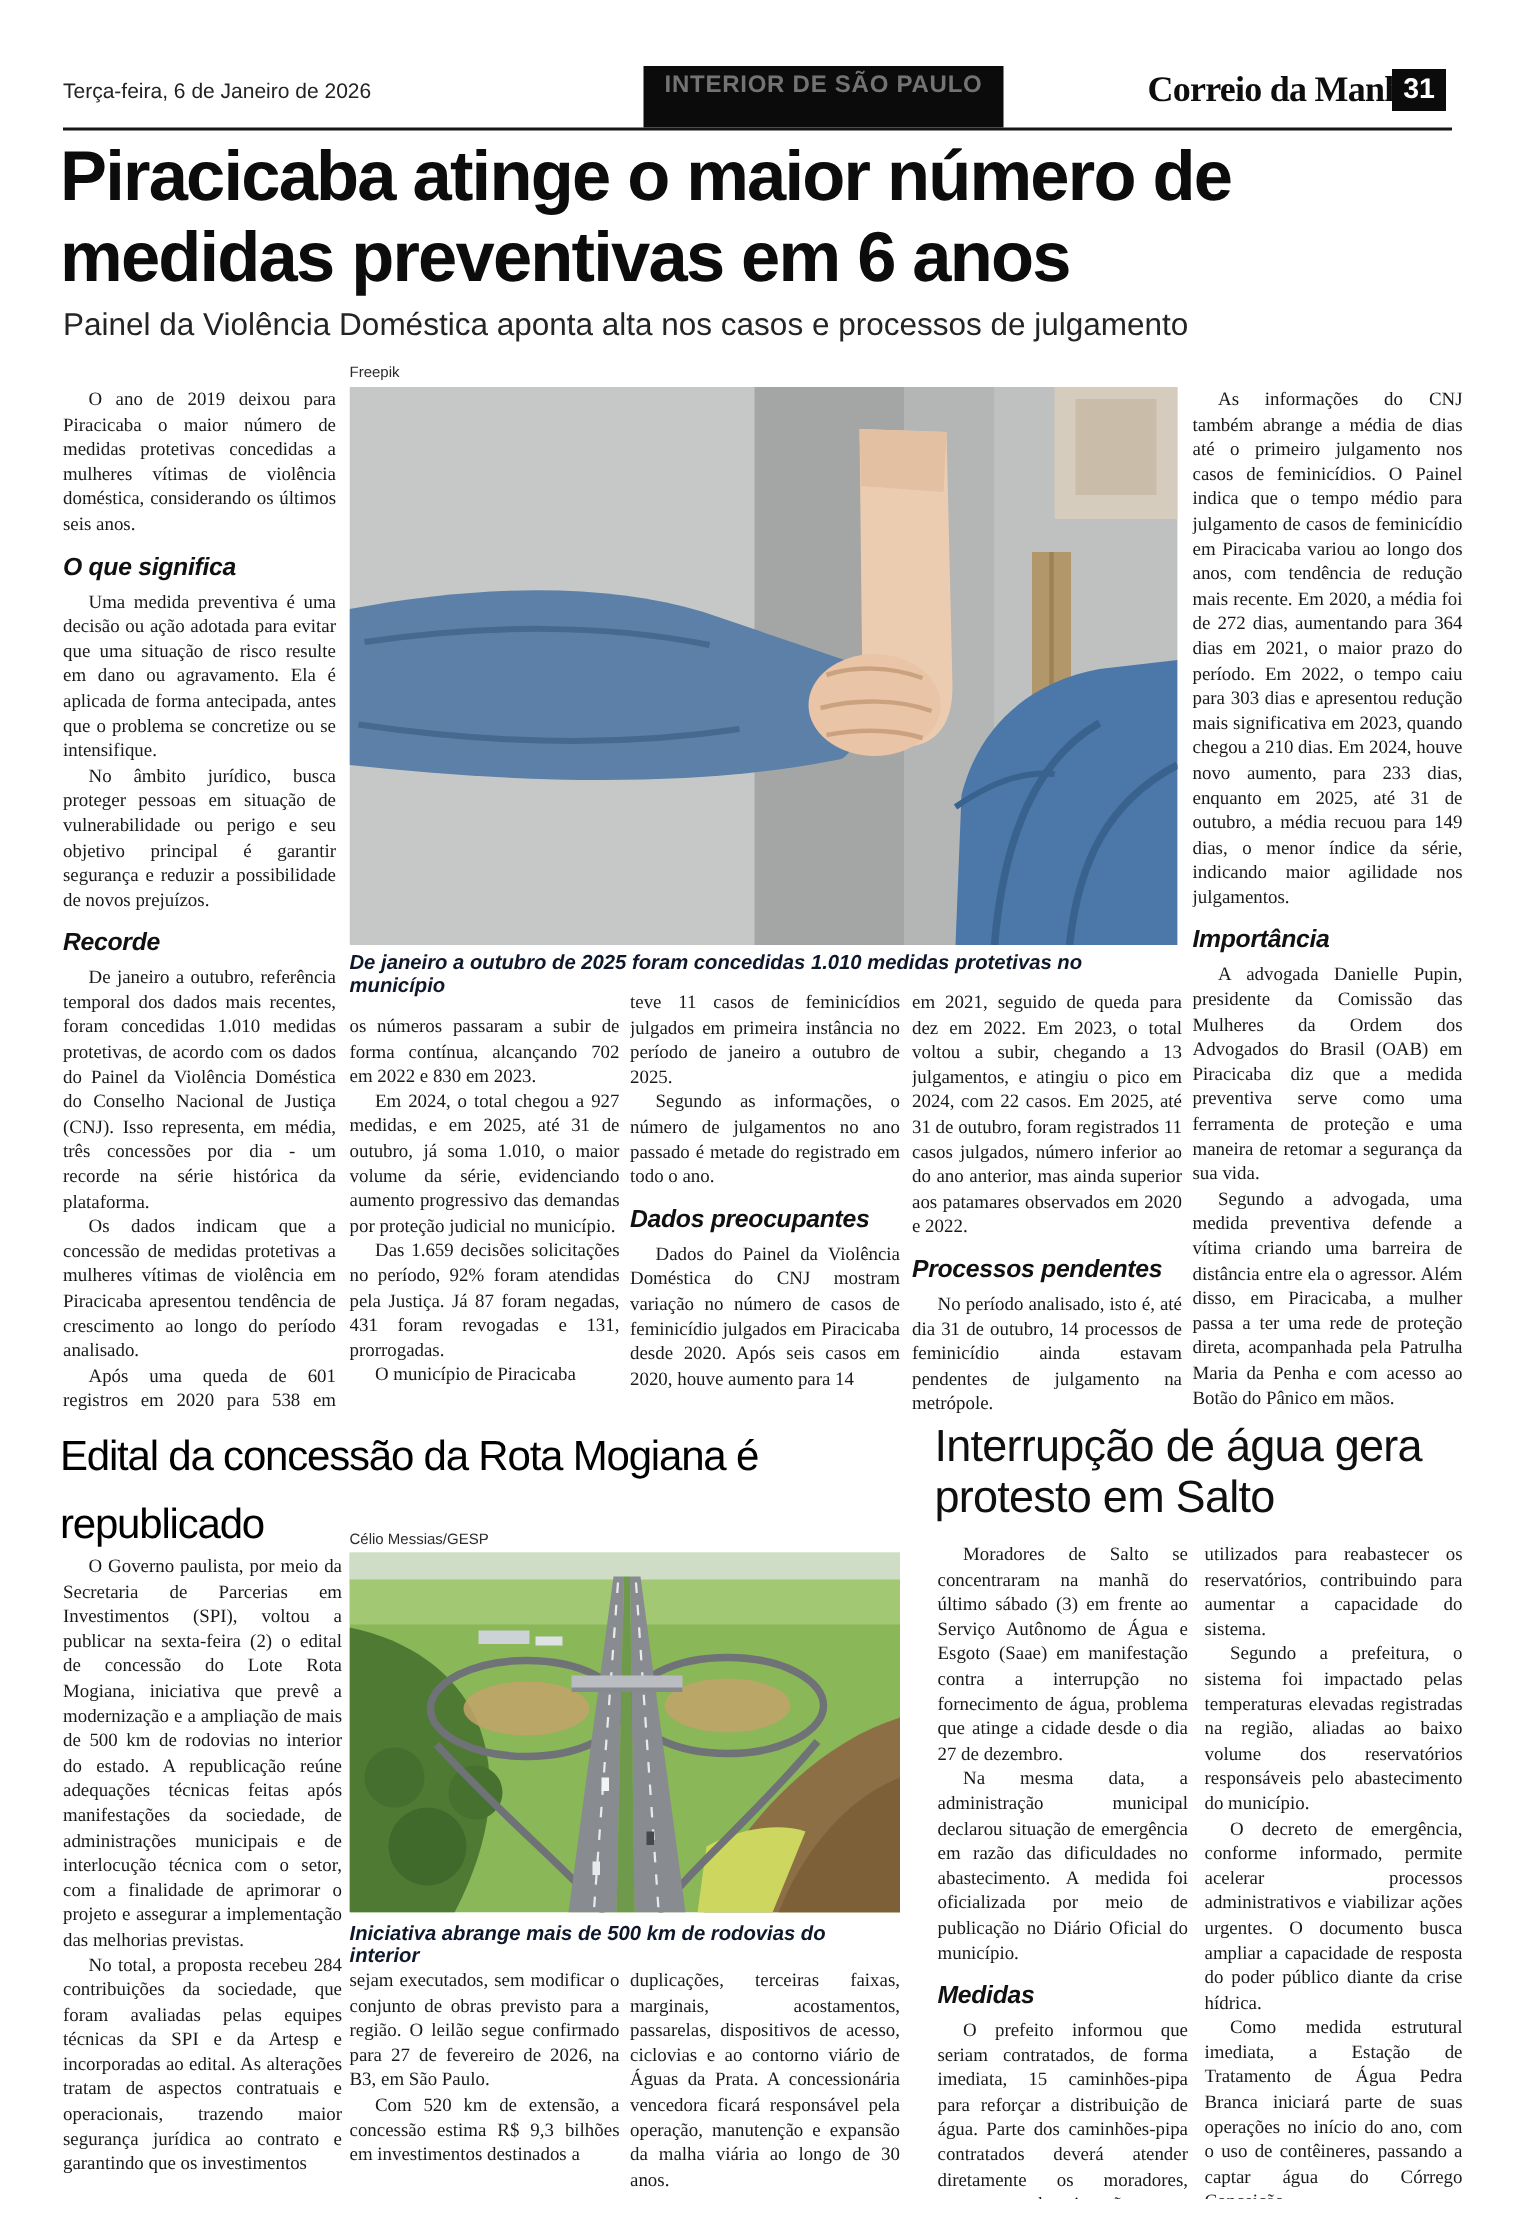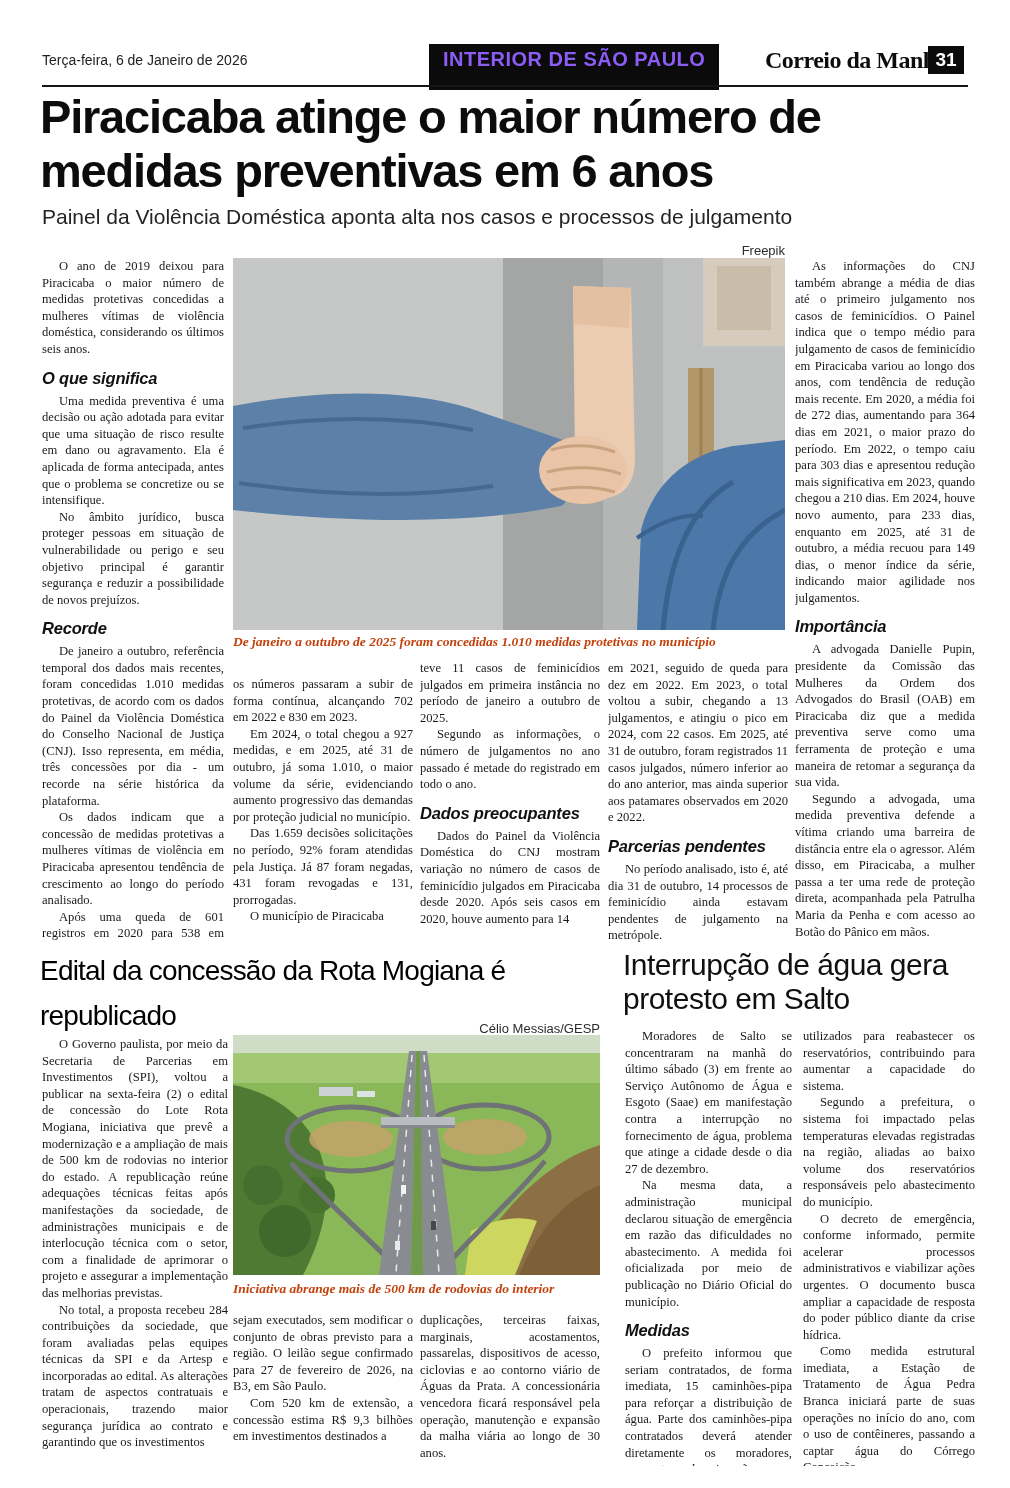--- a/index.html
+++ b/index.html
@@ -1,39 +1,39 @@
 <!DOCTYPE html>
 <html lang="pt-BR"><head>
 <meta charset="utf-8">
 <style>
   html,body{margin:0;padding:0;background:#ffffff;}
   #page{position:relative;width:1010px;height:1488px;background:#fff;overflow:hidden;
         font-family:"Liberation Serif",serif;color:#1a1a1a;border-radius:17px;}
   .abs{position:absolute;}
   
   .dateline{left:42px;top:52px;font-family:"Liberation Sans",sans-serif;font-size:14px;color:#222;}
-  .banner{left:429px;top:44px;background:#0b0b0b;color:#8b5cf6;font-family:"Liberation Sans",sans-serif;
-          font-weight:700;font-size:20px;letter-spacing:.5px;padding:4px 14px 19px;}
+  .banner{left:429px;top:44px;background:#0b0b0b;color:#737373;font-family:"Liberation Sans",sans-serif;
+          font-weight:700;font-size:16px;letter-spacing:.5px;padding:4px 14px 19px;}
   .masthead{left:765px;top:47px;font-family:"Liberation Serif",serif;font-weight:700;font-size:24px;
             letter-spacing:-.5px;color:#0d0d0d;}
   .pagenum{left:928px;top:46px;width:36px;height:28px;background:#0b0b0b;color:#fff;text-align:center;
            font-family:"Liberation Sans",sans-serif;font-weight:700;font-size:19px;line-height:28px;}
   .toprule{left:42px;top:85px;width:926px;height:2px;background:#161616;}
   
   .h1{left:40px;top:90px;width:935px;font-family:"Liberation Sans",sans-serif;font-weight:700;
       font-size:47px;line-height:54px;letter-spacing:-1.2px;color:#0c0c0c;}
   .deck{left:42px;top:205px;width:930px;font-family:"Liberation Sans",sans-serif;font-size:21px;color:#242424;}
   .h2{left:40px;top:948px;width:570px;font-family:Liberation Sans, sans-serif;font-weight:500;
       font-size:28px;line-height:45px;letter-spacing:-.8px;color:#000000;}
   .h3{left:623px;top:948px;width:360px;font-family:"Liberation Sans",sans-serif;font-weight:500;
       font-size:30px;line-height:34px;letter-spacing:-.5px;color:#101010;}
   
-  .credit{font-family:"Liberation Sans",sans-serif;font-size:13px;color:#2c2c2c;text-align:right;}
-  .caption{font-family:Liberation Serif, serif;font-style:italic;font-weight:700;
-           font-size:13.5px;color:#c2410c;}
+  .credit{font-family:"Liberation Sans",sans-serif;font-size:10px;color:#2c2c2c;text-align:left;}
+  .caption{font-family:Liberation Sans, sans-serif;font-style:italic;font-weight:700;
+           font-size:13.5px;color:#0f172a;}
   
   .col{position:absolute;overflow:hidden;text-align:justify;hyphens:auto;}
   .para{margin:0;text-indent:17px;font-size:12.6px;line-height:16.6px;color:#191919;}
   .para.cont{text-indent:0;}
   .sec-head{font-family:"Liberation Sans",sans-serif;font-weight:700;font-size:16.5px;
             letter-spacing:-.2px;color:#111;margin:11px 0 5px;font-style:italic;}
   .col > .sec-head:first-child{margin-top:2px;}
   .photo{position:absolute;display:block;}
 </style>
 </head>
@@ -95,21 +95,21 @@
       <p class="para">O município de Piracicaba</p>
     </div>
   <div class="col" style="left:420px;top:660px;width:180px;height:282px;">
       <p class="para cont">teve 11 casos de feminicídios julgados em primeira instância no período de janeiro a outubro de 2025.</p>
       <p class="para">Segundo as informações, o número de julgamentos no ano passado é metade do registrado em todo o ano.</p>
       <div class="sec-head">Dados preocupantes</div>
       <p class="para">Dados do Painel da Violência Doméstica do CNJ mostram variação no número de casos de feminicídio julgados em Piracicaba desde 2020. Após seis casos em 2020, houve aumento para 14</p>
     </div>
   <div class="col" style="left:608px;top:660px;width:180px;height:282px;">
       <p class="para cont">em 2021, seguido de queda para dez em 2022. Em 2023, o total voltou a subir, chegando a 13 julgamentos, e atingiu o pico em 2024, com 22 casos. Em 2025, até 31 de outubro, foram registrados 11 casos julgados, número inferior ao do ano anterior, mas ainda superior aos patamares observados em 2020 e 2022.</p>
-      <div class="sec-head">Parcerias pendentes</div>
+      <div class="sec-head">Processos pendentes</div>
       <p class="para">No período analisado, isto é, até dia 31 de outubro, 14 processos de feminicídio ainda estavam pendentes de julgamento na metrópole.</p>
     </div>
   <div class="col" style="left:795px;top:258px;width:180px;height:684px;">
       <p class="para">As informações do CNJ também abrange a média de dias até o primeiro julgamento nos casos de feminicídios. O Painel indica que o tempo médio para julgamento de casos de feminicídio em Piracicaba variou ao longo dos anos, com tendência de redução mais recente. Em 2020, a média foi de 272 dias, aumentando para 364 dias em 2021, o maior prazo do período. Em 2022, o tempo caiu para 303 dias e apresentou redução mais significativa em 2023, quando chegou a 210 dias. Em 2024, houve novo aumento, para 233 dias, enquanto em 2025, até 31 de outubro, a média recuou para 149 dias, o menor índice da série, indicando maior agilidade nos julgamentos.</p>
       <div class="sec-head">Importância</div>
       <p class="para">A advogada Danielle Pupin, presidente da Comissão das Mulheres da Ordem dos Advogados do Brasil (OAB) em Piracicaba diz que a medida preventiva serve como uma ferramenta de proteção e uma maneira de retomar a segurança da sua vida.</p>
       <p class="para">Segundo a advogada, uma medida preventiva defende a vítima criando uma barreira de distância entre ela o agressor. Além disso, em Piracicaba, a mulher passa a ter uma rede de proteção direta, acompanhada pela Patrulha Maria da Penha e com acesso ao Botão do Pânico em mãos.</p>
     </div>
 
   <div class="abs h2">Edital da concessão da Rota Mogiana é republicado</div>

